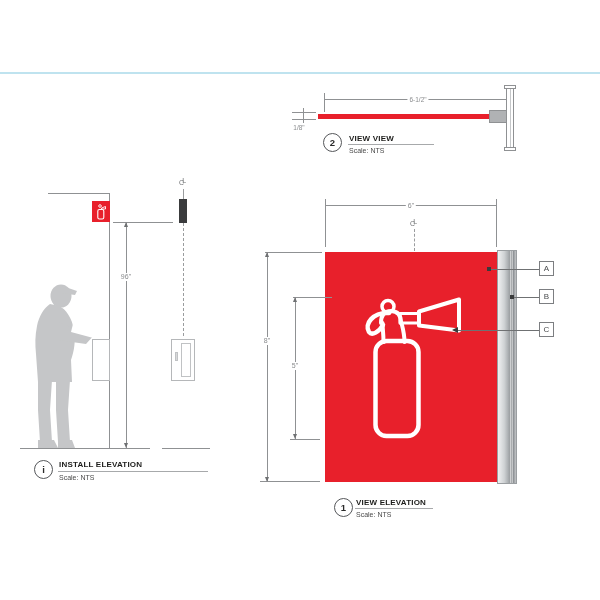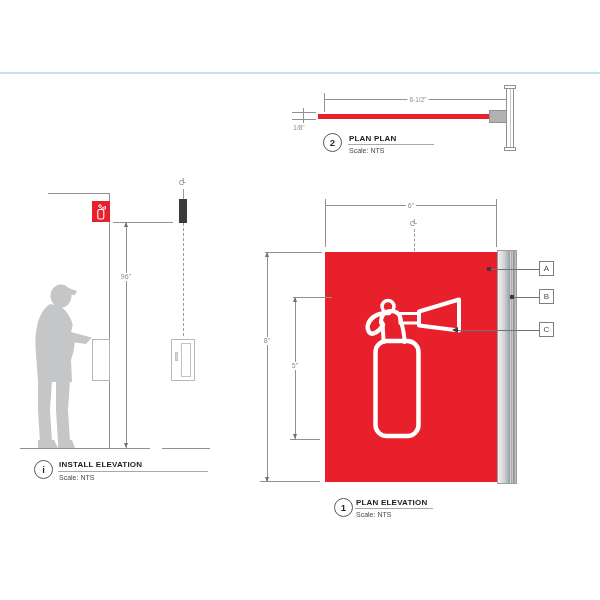--- a/index.html
+++ b/index.html
@@ -54,21 +54,21 @@
     <div class="redpanel" style="left:318px;top:114px;width:175px;height:5px;"></div>
 
     <div style="position:absolute;left:489px;top:110px;width:19px;height:13px;background:#b0b2b4;border:1px solid #8f9193;box-sizing:border-box;"></div>
 
     <div style="position:absolute;left:506px;top:88px;width:8px;height:60px;border:1px solid #8f9193;background:#fff;box-sizing:border-box;"></div>
     <div class="vline" style="left:510px;top:89px;height:58px;background:#c5c7c9;"></div>
     <div style="position:absolute;left:504px;top:85px;width:12px;height:4px;border:1px solid #8f9193;background:#fff;box-sizing:border-box;"></div>
     <div style="position:absolute;left:504px;top:147px;width:12px;height:4px;border:1px solid #8f9193;background:#fff;box-sizing:border-box;"></div>
 
     <div class="numcircle" style="left:323px;top:133px;">2</div>
-    <div class="dtitle" style="left:349px;top:134px;">PLAN PLAN</div>
+    <div class="dtitle" style="left:349px;top:134px;">VIEW VIEW</div>
     <div class="hline" style="left:348px;top:144px;width:86px;background:#a7a9ab;"></div>
     <div class="dscale" style="left:349px;top:147px;">Scale: NTS</div>
   </div>
 
   <div>
 
     <div class="hline" style="left:48px;top:193px;width:62px;"></div>
     <div class="vline" style="left:109px;top:193px;height:255px;"></div>
 
     <div class="redpanel" style="left:92px;top:201px;width:18px;height:21px;">
@@ -173,18 +173,18 @@
 
     <div class="hline" style="left:512px;top:297px;width:27px;background:#6f7173;"></div>
     <div class="dot" style="left:510px;top:295px;"></div>
     <div class="callout" style="left:539px;top:289px;">B</div>
 
     <div class="hline" style="left:458px;top:330px;width:81px;background:#6f7173;"></div>
     <div class="arr-left" style="left:452px;top:327px;"></div>
     <div class="callout" style="left:539px;top:322px;">C</div>
 
     <div class="numcircle" style="left:334px;top:498px;">1</div>
-    <div class="dtitle" style="left:356px;top:498px;">PLAN ELEVATION</div>
+    <div class="dtitle" style="left:356px;top:498px;">VIEW ELEVATION</div>
     <div class="hline" style="left:355px;top:508px;width:78px;background:#a7a9ab;"></div>
     <div class="dscale" style="left:356px;top:511px;">Scale: NTS</div>
   </div>
 
 </div>
 
 </body></html>

